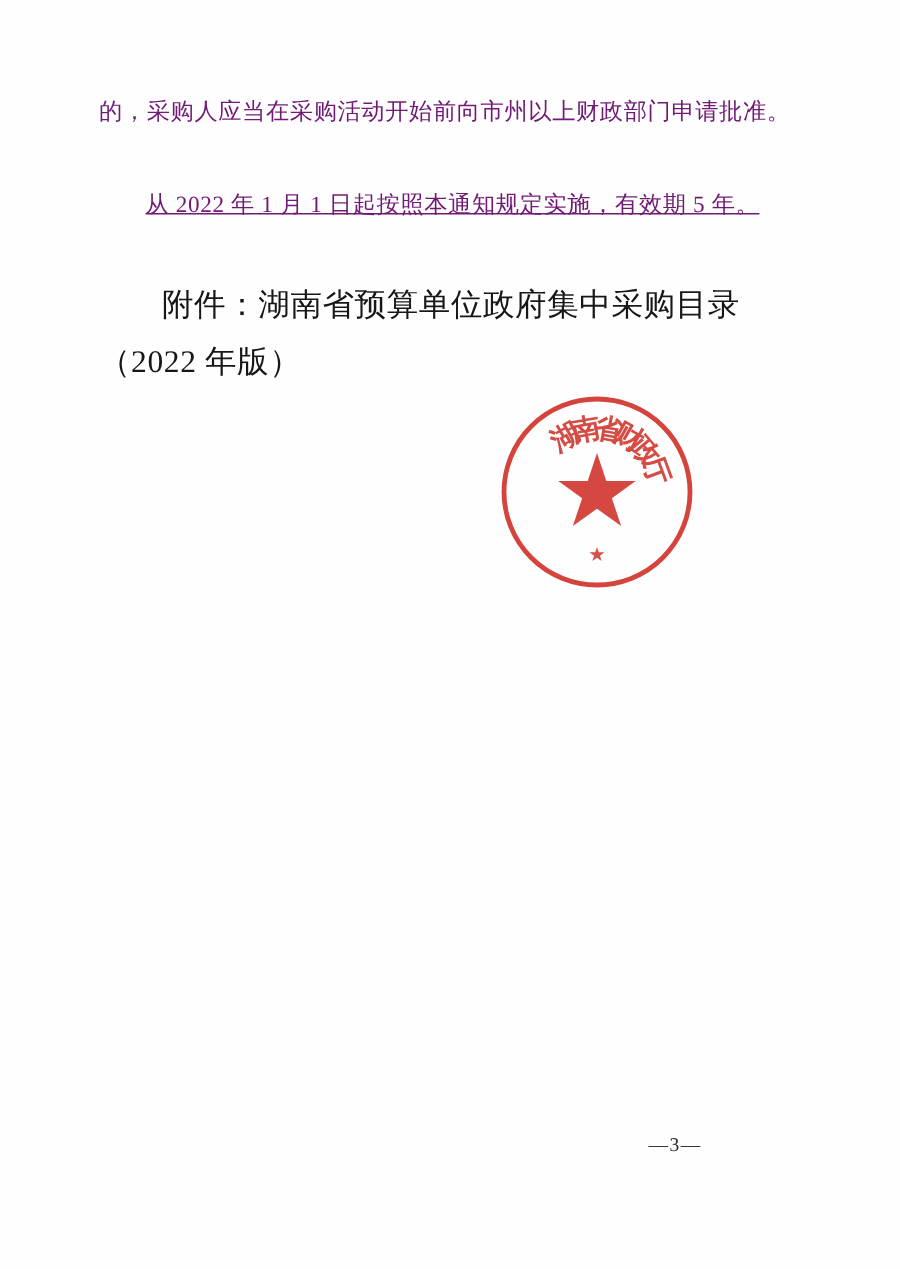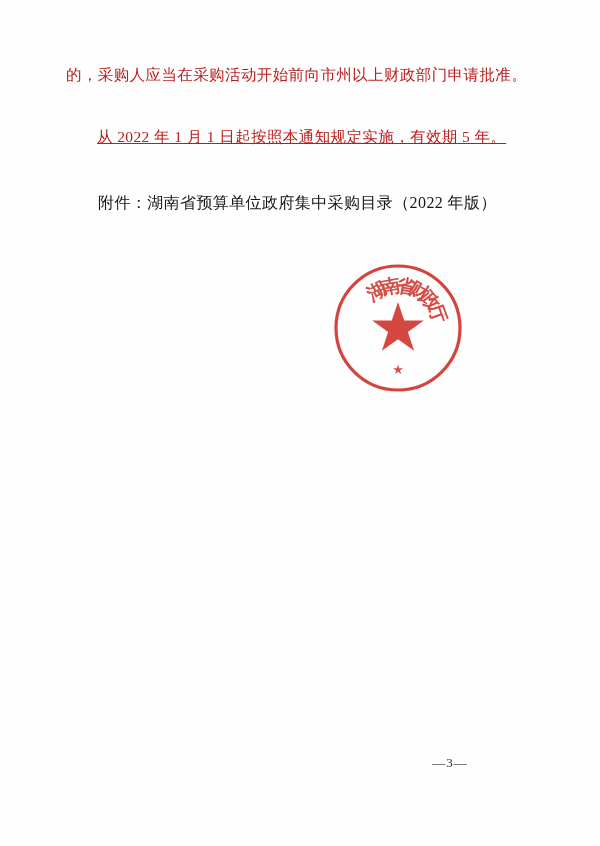--- a/index.html
+++ b/index.html
@@ -23,35 +23,35 @@
   .content {
     position: absolute;
     left: 66px;
     top: 56px;
     width: 468px;
   }
   .para {
     font-size: 15.5px;
     line-height: 38px;
     letter-spacing: 0.4px;
-    color: #b91c1c;
+    color: #701a75;
     text-align: justify;
     margin: 0;
   }
   .para-continued {
     text-indent: 0;
   }
   .para-indent {
     text-indent: 2em;
     text-decoration: underline;
   }
   .gap-1 { height: 24px; }
   .gap-2 { height: 28px; }
   .attachment {
-    font-size: 16px;
+    font-size: 21px;
     line-height: 38px;
     letter-spacing: 0.4px;
     color: #171717;
     text-indent: 2em;
     margin: 0;
   }
   
   .sign-block {
     position: absolute;
     left: 330px;

